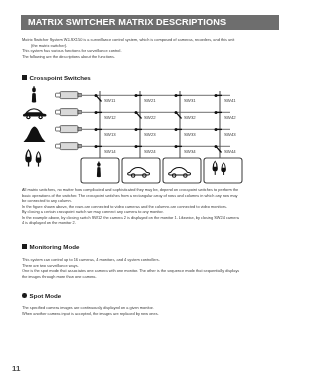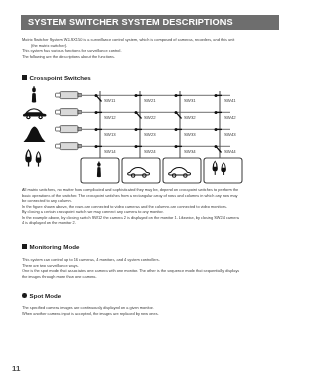--- a/index.html
+++ b/index.html
@@ -53,21 +53,21 @@
     position:absolute;left:12px;top:364px;
     font-size:8px;font-weight:bold;color:#4a4a4a;
   }
 </style>
 </head>
 <body>
 
 <div class="page">
 
   <div class="title-bar">
-    <span class="title-text">SYSTEM SWITCHER SYSTEM DESCRIPTIONS</span>
+    <span class="title-text">MATRIX SWITCHER MATRIX DESCRIPTIONS</span>
   </div>
 
   <div class="para" style="top:37px;">
     <span>Matrix Switcher System WJ-SX150 is a surveillance control system, which is composed of cameras, recorders, and this unit</span>
     <span class="indent">(the matrix switcher).</span>
     <span style="display:block;">This system has various functions for surveillance control.</span>
     <span style="display:block;">The following are the descriptions about the functions.</span>
   </div>
 
   <div class="heading" style="top:74px;">

